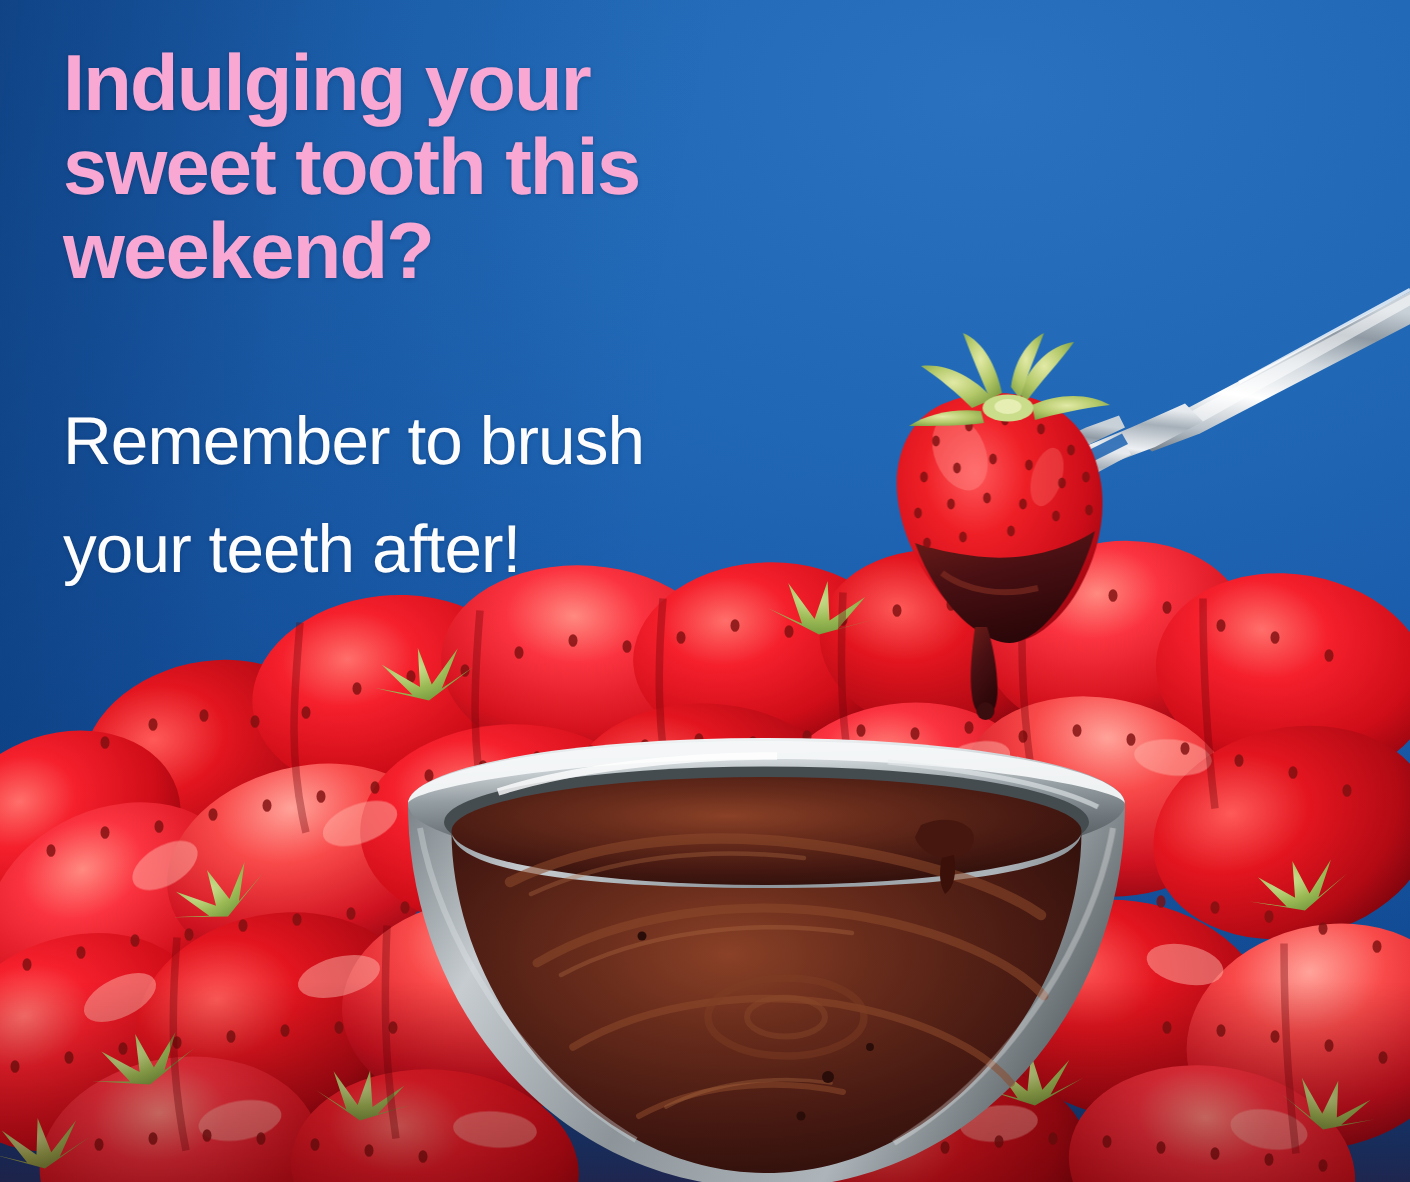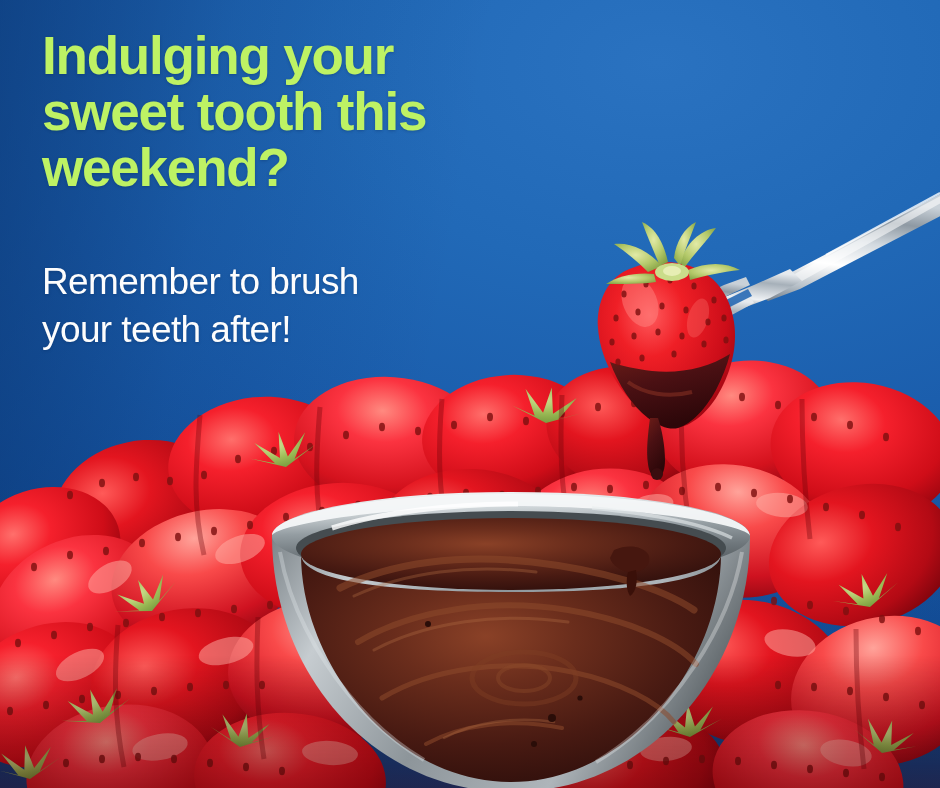--- a/index.html
+++ b/index.html
@@ -17,26 +17,26 @@
   }
   .sky-vignette{position:absolute;inset:0;
     background:
       linear-gradient(100deg, rgba(8,48,105,.55) 0%, rgba(8,48,105,.16) 22%, rgba(0,0,0,0) 46%),
       linear-gradient(0deg, rgba(10,54,112,.35) 0%, rgba(0,0,0,0) 38%);
   }
 
   
   .copy{position:absolute;left:42px;top:28px;width:560px;z-index:60;}
   .headline{
-    color:#bef264;font-weight:bold;font-size:53px;line-height:56px;
+    color:#f9a8d4;font-weight:bold;font-size:53px;line-height:56px;
     letter-spacing:-1.2px;margin:0;white-space:pre-line;
     text-shadow:0 1px 3px rgba(6,36,80,.30);
   }
   .subcopy{
-    color:#fdfdfd;font-weight:normal;font-size:37px;line-height:48px;
+    color:#fdfdfd;font-weight:normal;font-size:45px;line-height:72px;
     letter-spacing:-0.6px;margin:0;white-space:pre-line;
     margin-top:62px;
     text-shadow:0 1px 3px rgba(6,36,80,.28);
   }
 
   
   .fork{position:absolute;left:650px;top:185px;width:300px;height:160px;z-index:30;}
 
   
   .dipped{position:absolute;left:588px;top:222px;width:180px;height:260px;z-index:32;}

